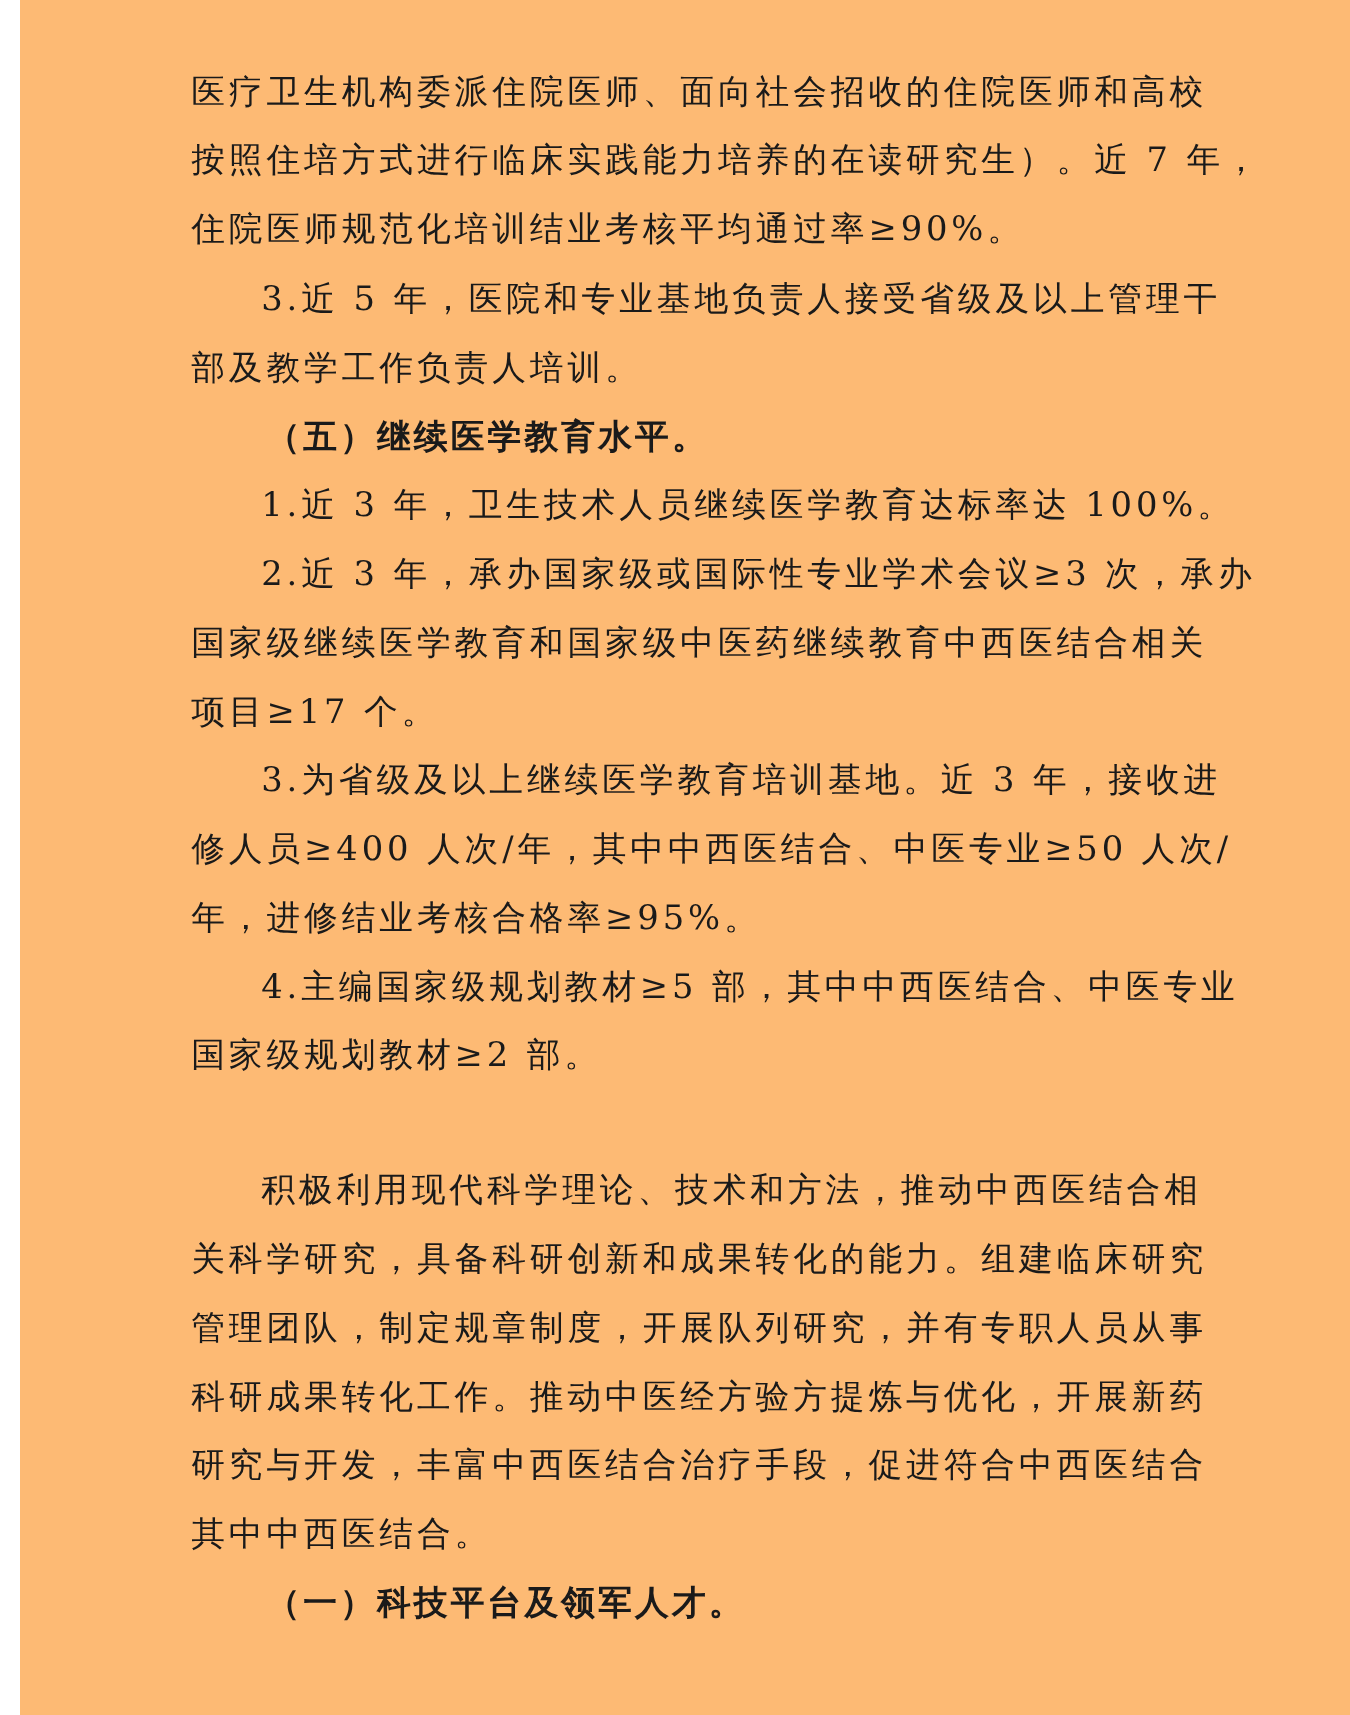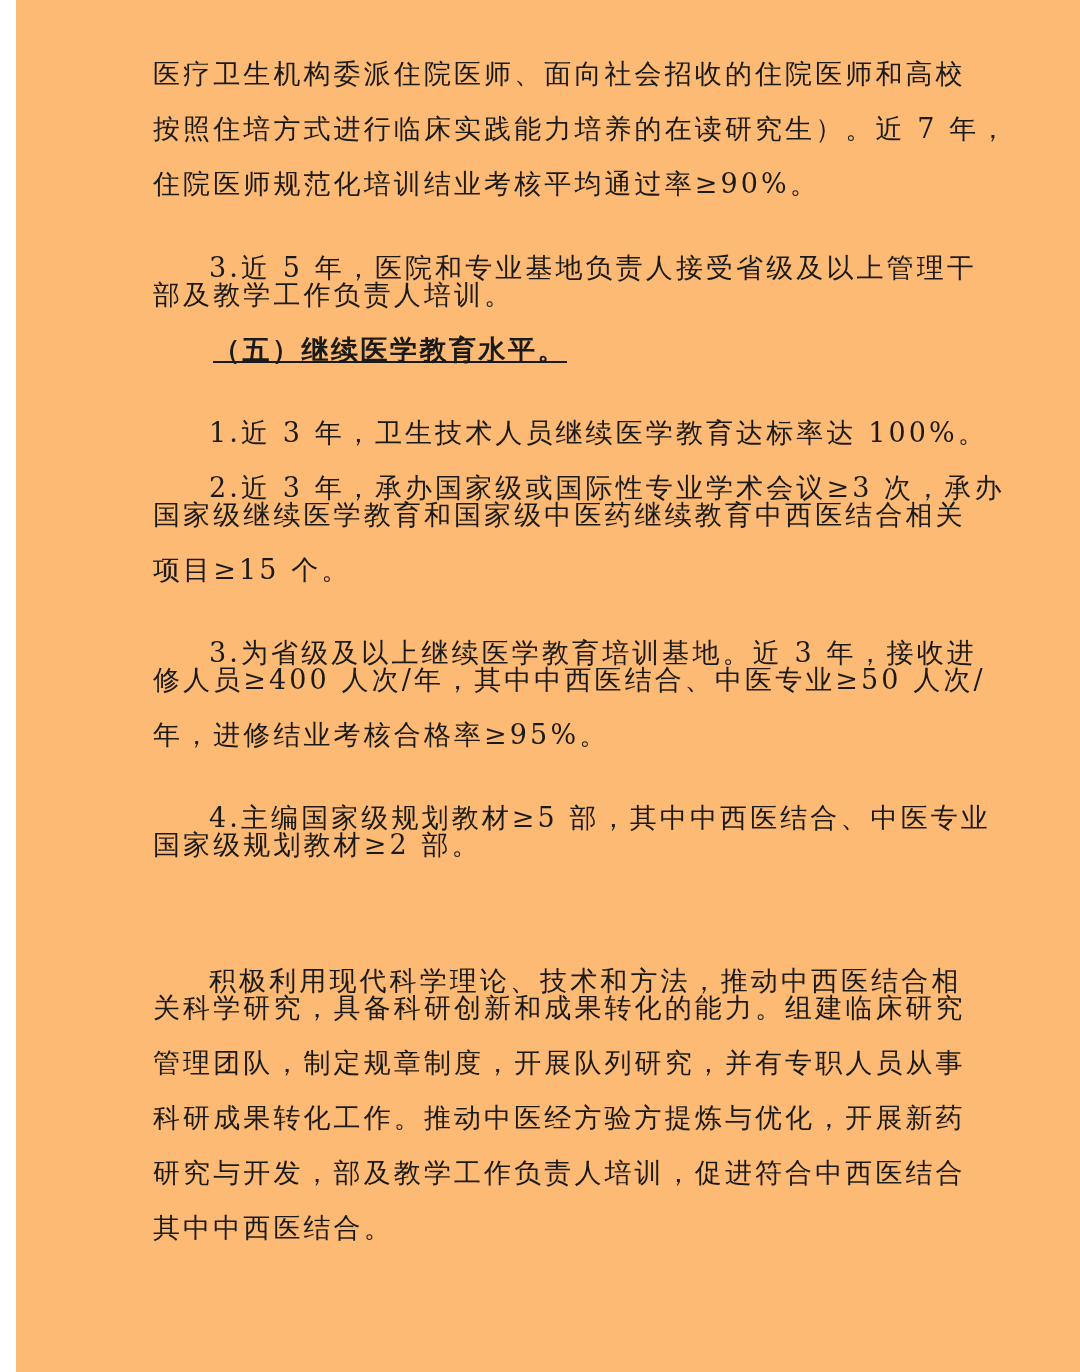--- a/index.html
+++ b/index.html
@@ -27,56 +27,56 @@
       position: absolute;
       left: 137px;
       width: 800px;
       font-size: 27px;
       line-height: 40px;
       height: 40px;
       white-space: nowrap;
       letter-spacing: 3.1px;
       font-weight: normal;
     }
-    .indent { left: 193px; margin-top: 28px; }
+    .indent { left: 193px; }
     .heading-bold {
       font-family: "DejaVu Sans", "Liberation Sans", sans-serif;
       font-weight: bold;
       letter-spacing: 2.5px;
-      text-decoration: underline;
     }
     .heading-sub { left: 197px; }
   </style>
 </head>
 <body>
 
 <div class="page">
   <div class="line" style="top:54px">医疗卫生机构委派住院医师、面向社会招收的住院医师和高校</div>
   <div class="line" style="top:109px">按照住培方式进行临床实践能力培养的在读研究生）。近 7 年，</div>
   <div class="line" style="top:164px">住院医师规范化培训结业考核平均通过率≥90%。</div>
 
   <div class="line indent" style="top:220px">3.近 5 年，医院和专业基地负责人接受省级及以上管理干</div>
   <div class="line" style="top:275px">部及教学工作负责人培训。</div>
 
   <div class="line heading-bold heading-sub" style="top:330px">（五）继续医学教育水平。</div>
 
   <div class="line indent" style="top:385px">1.近 3 年，卫生技术人员继续医学教育达标率达 100%。</div>
 
   <div class="line indent" style="top:440px">2.近 3 年，承办国家级或国际性专业学术会议≥3 次，承办</div>
   <div class="line" style="top:495px">国家级继续医学教育和国家级中医药继续教育中西医结合相关</div>
-  <div class="line" style="top:550px">项目≥15 个。</div>
+  <div class="line" style="top:550px">项目≥17 个。</div>
 
   <div class="line indent" style="top:605px">3.为省级及以上继续医学教育培训基地。近 3 年，接收进</div>
   <div class="line" style="top:660px">修人员≥400 人次/年，其中中西医结合、中医专业≥50 人次/</div>
   <div class="line" style="top:715px">年，进修结业考核合格率≥95%。</div>
 
   <div class="line indent" style="top:770px">4.主编国家级规划教材≥5 部，其中中西医结合、中医专业</div>
   <div class="line" style="top:825px">国家级规划教材≥2 部。</div>
 
 
   <div class="line" style="top:988px">关科学研究，具备科研创新和成果转化的能力。组建临床研究</div>
   <div class="line indent" style="top:933px">积极利用现代科学理论、技术和方法，推动中西医结合相</div>
   <div class="line" style="top:1098px">科研成果转化工作。推动中医经方验方提炼与优化，开展新药</div>
   <div class="line" style="top:1043px">管理团队，制定规章制度，开展队列研究，并有专职人员从事</div>
-  <div class="line" style="top:1153px">研究与开发，部及教学工作负责人培训，促进符合中西医结合</div>
+  <div class="line" style="top:1153px">研究与开发，丰富中西医结合治疗手段，促进符合中西医结合</div>
   <div class="line" style="top:1208px">其中中西医结合。</div>
 
+  <div class="line heading-bold heading-sub" style="top:1263px">（一）科技平台及领军人才。</div>
 </div>
 
 </body></html>

